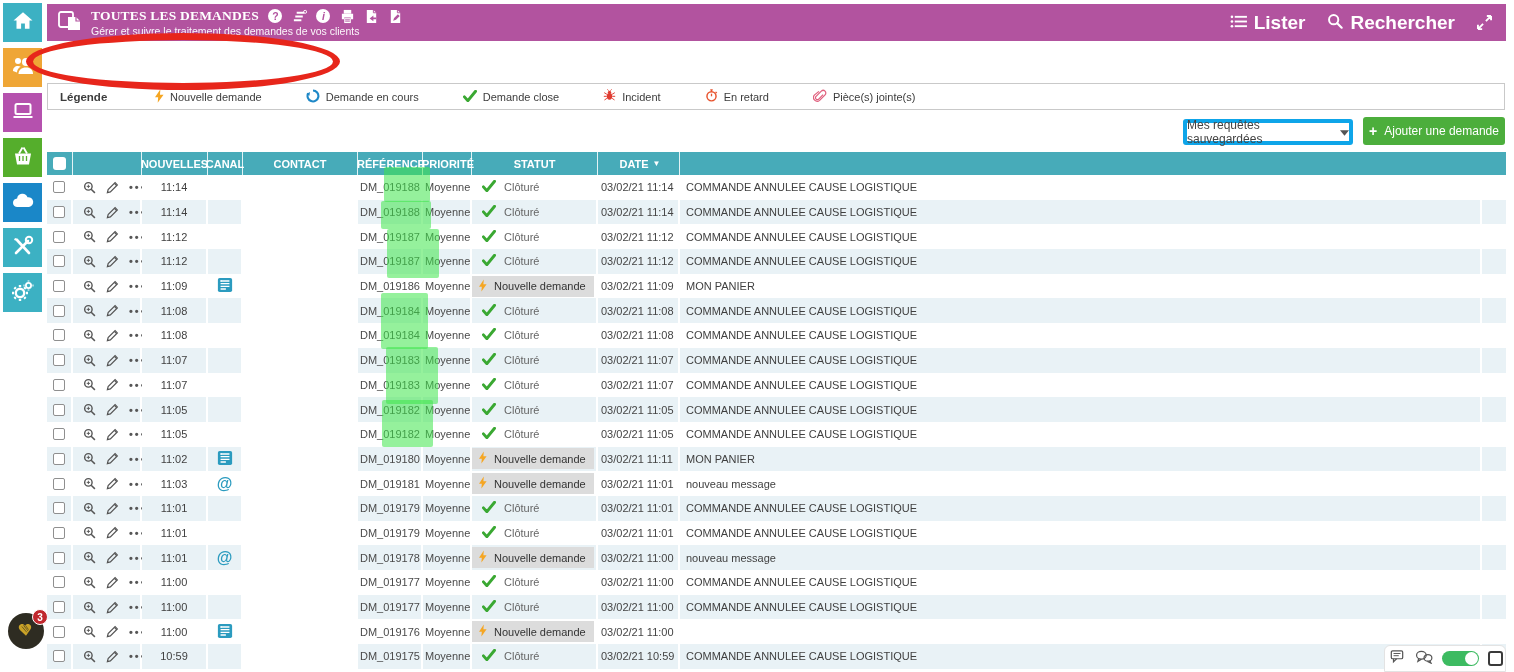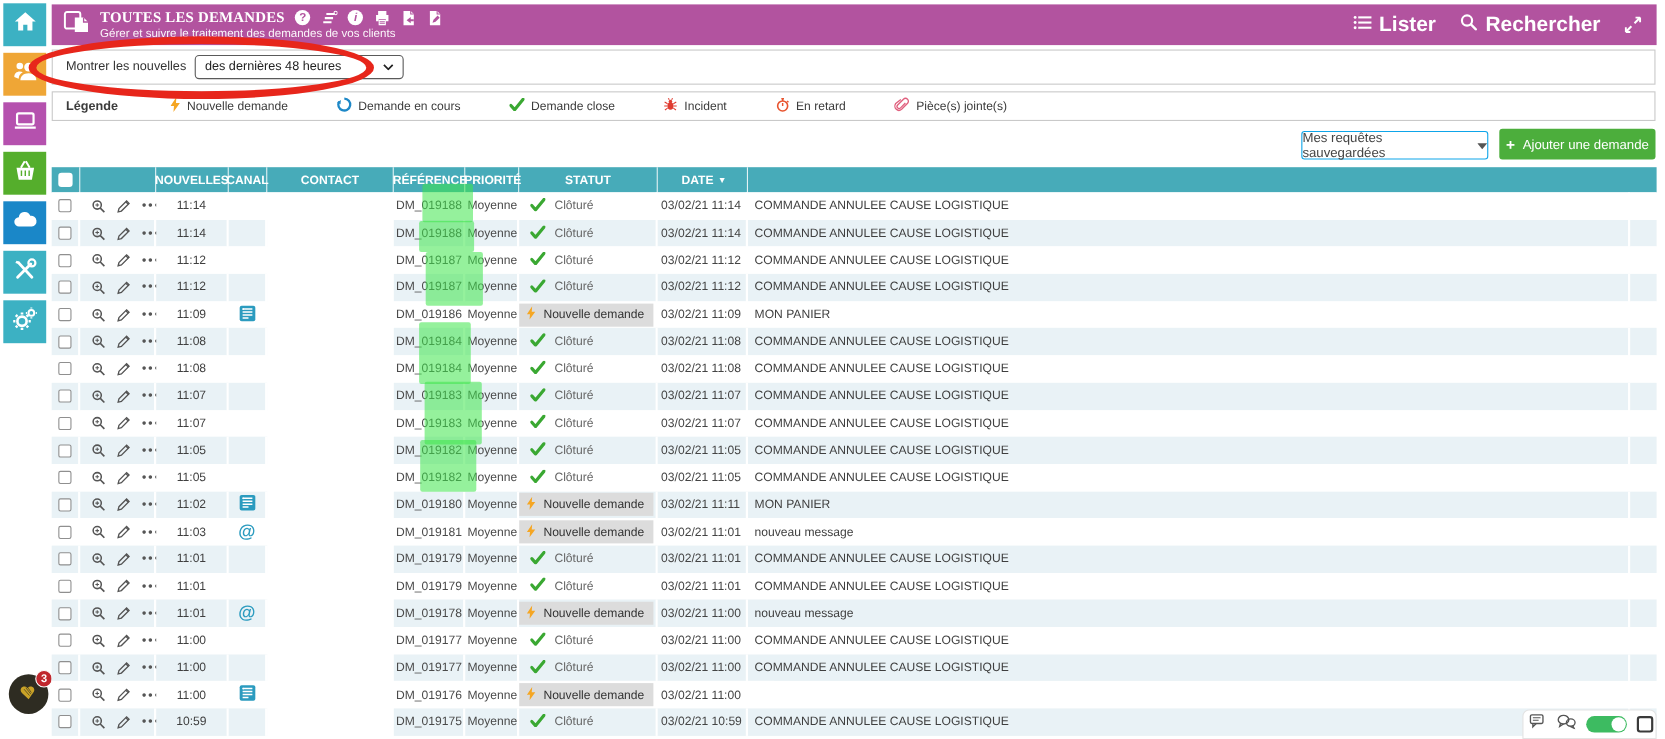--- a/index.html
+++ b/index.html
@@ -36,21 +36,21 @@
   .filter-bar { top:45px; height:32px; }
   .filter-label { font-size:11.5px; color:#333; margin-left:12px; }
   .filter-select { margin-left:8px; width:190px; height:22px; border:1px solid #5a5a5a; border-radius:4px; display:flex; align-items:center; font-size:11.5px; color:#222; padding:0 8px; cursor:pointer; background:#fff; }
   .filter-select .chev { margin-left:auto; }
 
   .legend-bar { top:83px; height:27px; font-size:11px; color:#3c3c3c; }
   .legend-title { font-weight:bold; font-size:11.5px; margin-left:12px; width:95px; }
   .legend-item { display:flex; align-items:center; gap:6px; margin-right:44px; }
 
   
-  .btn-saved { position:absolute; left:1183px; top:119px; width:170px; height:26px; background:#fff; border:1px solid #0ea5e9; border-radius:3px; font-size:12px; color:#444; display:flex; align-items:center; justify-content:center; gap:8px; cursor:pointer; }
+  .btn-saved { position:absolute; left:1183px; top:119px; width:170px; height:26px; background:#fff; border:4px solid #0ea5e9; border-radius:3px; font-size:12px; color:#444; display:flex; align-items:center; justify-content:center; gap:8px; cursor:pointer; }
   .btn-add { position:absolute; left:1363px; top:117px; width:142px; height:28px; background:#4cae3c; border:none; border-radius:3px; color:#fff; font-size:12px; display:flex; align-items:center; justify-content:center; gap:7px; cursor:pointer; }
   .btn-add .plus { font-size:14px; font-weight:bold; }
 
   
   .tbl { position:absolute; left:47px; top:152px; width:1459px; }
   .thead { display:flex; height:23px; background:#47abb9; color:#fff; font-size:11px; font-weight:bold; }
   .th { display:flex; align-items:center; justify-content:center; border-right:1px solid rgba(255,255,255,.85); height:100%; }
   .th:last-child { border-right:none; }
   .trow { display:flex; height:24.7px; background:#fff; }
   .trow.alt .td { background:#e9f2f6; }
@@ -217,29 +217,20 @@
       </span>
       <span class="mh-action">
           <svg viewBox="0 0 16 16" width="15" height="15">
             <path d="M9.5 6.5L15 1M15 1h-4.5M15 1v4.5" stroke="#fff" stroke-width="2" fill="none"></path>
             <path d="M6.5 9.5L1 15M1 15h4.5M1 15v-4.5" stroke="#fff" stroke-width="2" fill="none"></path>
           </svg>
         </span>
     </div>
   </div>
 
-  <div class="bar filter-bar">
-    <span class="filter-label">Montrer les nouvelles</span>
-    <div class="filter-select">
-      <span>des dernières 48 heures</span>
-      <span class="chev"><svg viewBox="0 0 10 6" width="10" height="6">
-            <path d="M1 1l4 4 4-4" stroke="#222" stroke-width="1.6" fill="none"></path>
-          </svg></span>
-    </div>
-  </div>
 
   <div class="bar legend-bar">
     <span class="legend-title">Légende</span>
     <span class="legend-item">
       <span><svg viewBox="0 0 10 15" width="9" height="14">
             <path d="M6 0L0 9h3.5L3 15l6.5-9H5.5z" fill="#f5a623"></path>
           </svg></span>
       <span>Nouvelle demande</span>
     </span>
     <span class="legend-item">

